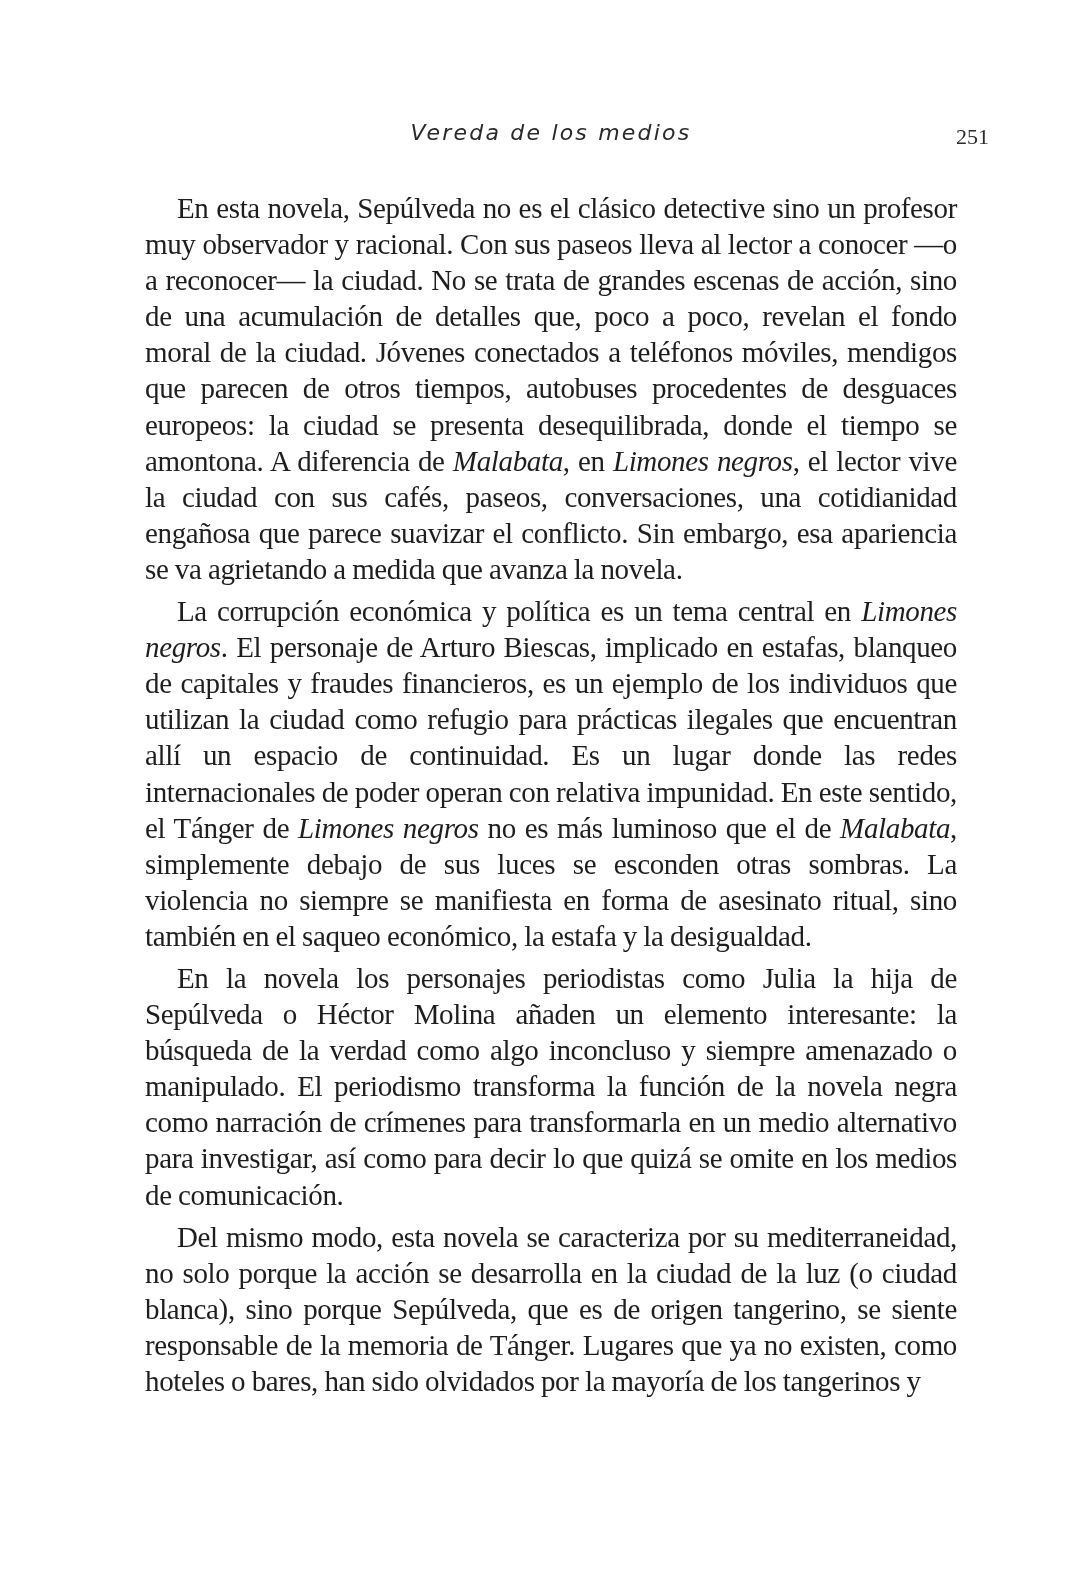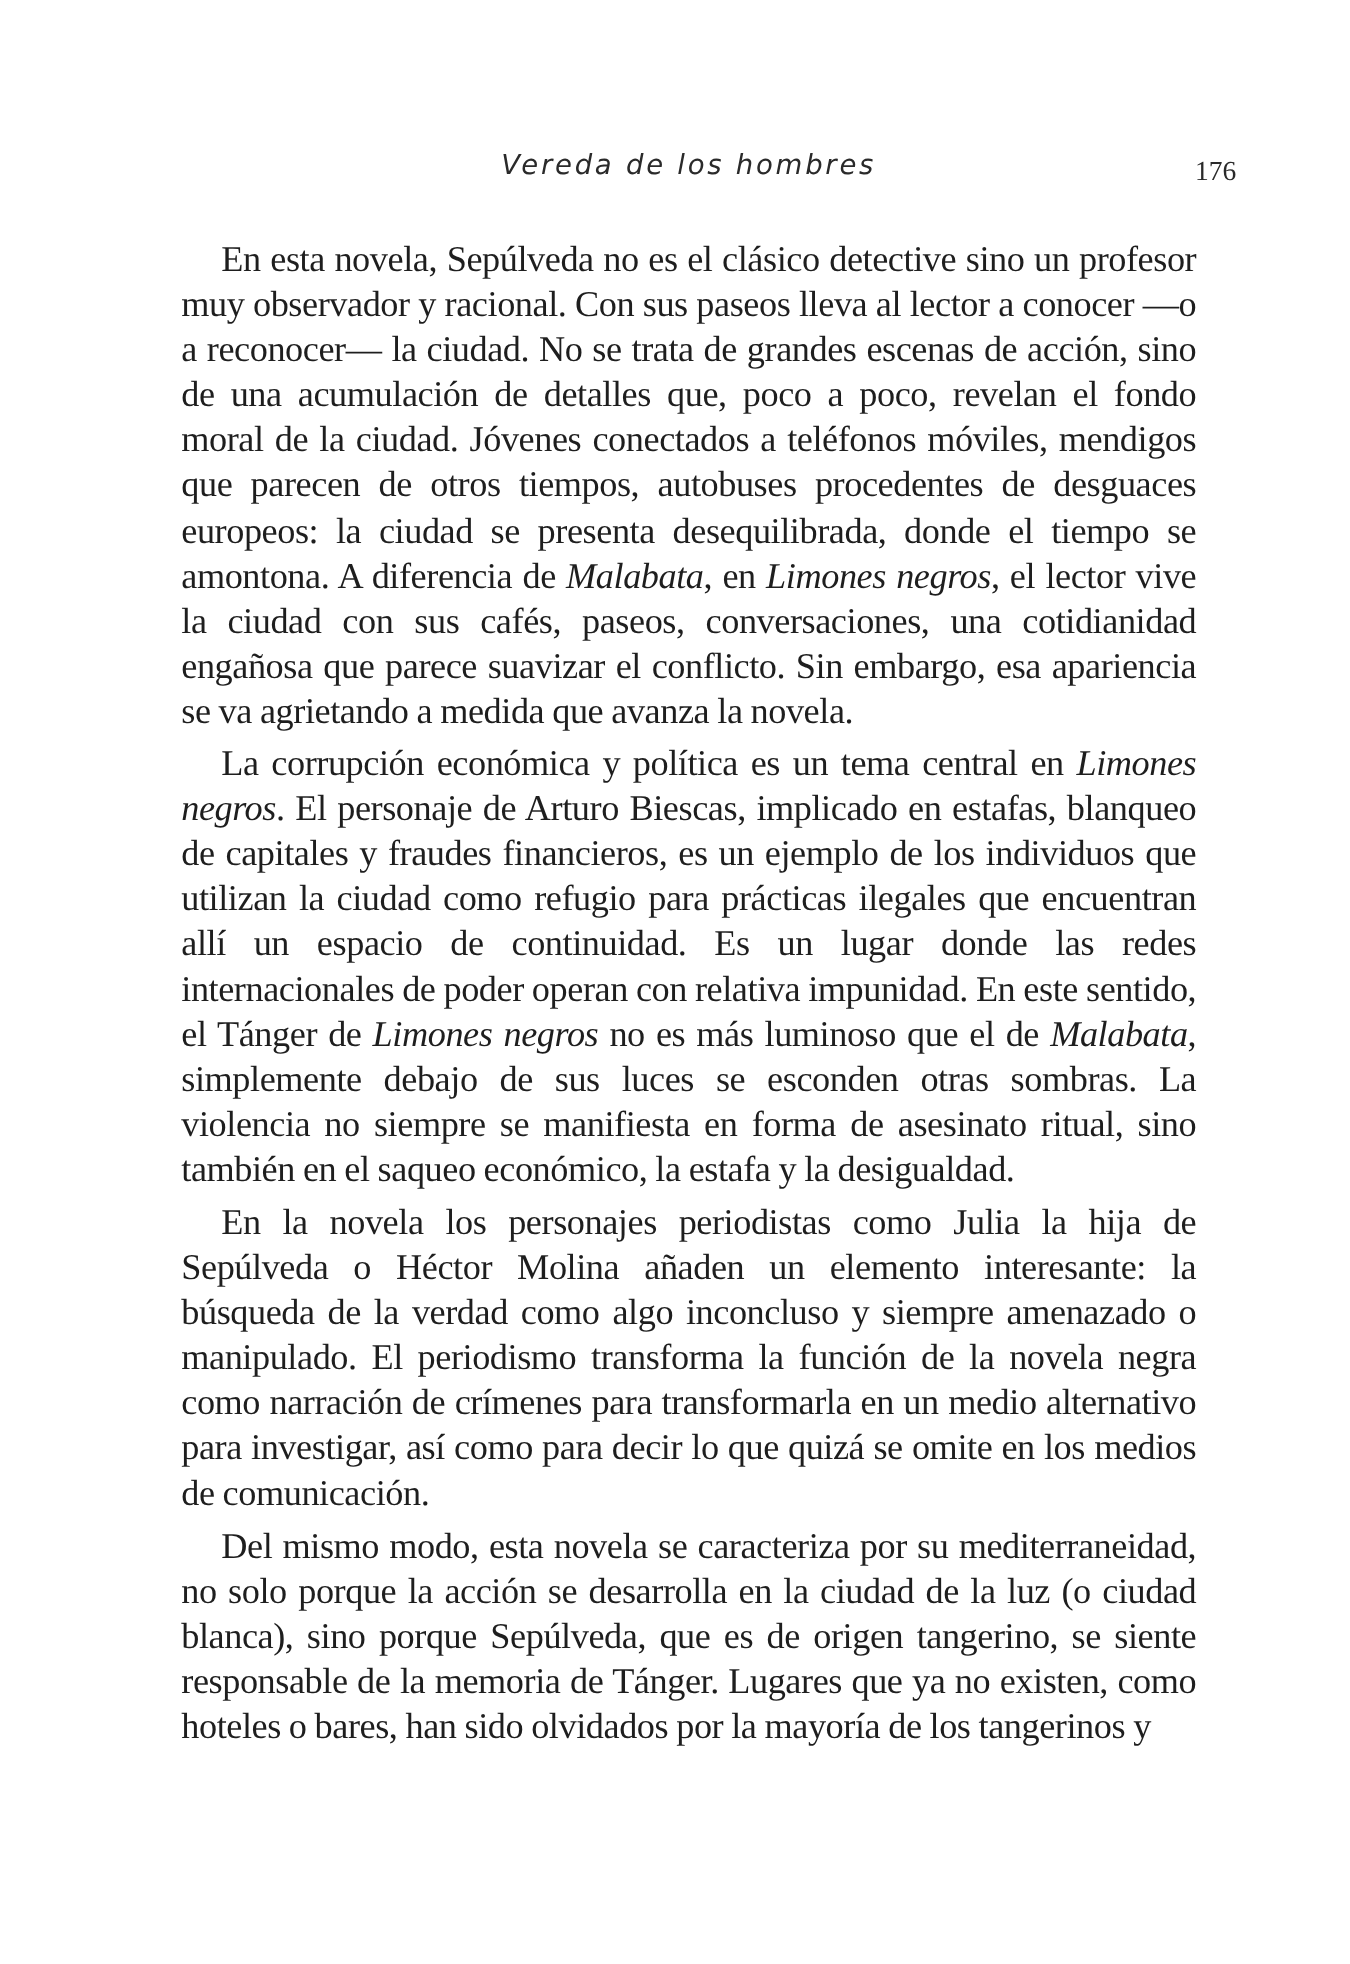--- a/index.html
+++ b/index.html
@@ -60,22 +60,22 @@
       hyphens: none;
     }
     .para em {
       font-style: italic;
     }
   </style>
 </head>
 <body>
 
 <div class="running-head">
-  <div class="running-title">Vereda de los hombres</div>
-  <div class="page-number">176</div>
+  <div class="running-title">Vereda de los medios</div>
+  <div class="page-number">251</div>
 </div>
 
 <div class="body-text">
   <p class="para"><span>En esta novela, Sepúlveda no es el clásico detective sino un profesor muy observador y racional. Con sus paseos lleva al lector a conocer —o a reconocer— la ciudad. No se trata de grandes escenas de acción, sino de una acumulación de detalles que, poco a poco, revelan el fondo moral de la ciudad. Jóvenes conectados a teléfonos móviles, mendigos que parecen de otros tiempos, autobuses procedentes de desguaces europeos: la ciudad se presenta desequilibrada, donde el tiempo se amontona. A diferencia de </span><em>Malabata</em><span>, en </span><em>Limones negros</em><span>, el lector vive la ciudad con sus cafés, paseos, conversaciones, una cotidianidad engañosa que parece suavizar el conflicto. Sin embargo, esa apariencia se va agrietando a medida que avanza la novela.</span></p>
 
   <p class="para"><span>La corrupción económica y política es un tema central en </span><em>Limones negros</em><span>. El personaje de Arturo Biescas, implicado en estafas, blanqueo de capitales y fraudes financieros, es un ejemplo de los individuos que utilizan la ciudad como refugio para prácticas ilegales que encuentran allí un espacio de continuidad. Es un lugar donde las redes internacionales de poder operan con relativa impunidad. En este sentido, el Tánger de </span><em>Limones negros</em><span> no es más luminoso que el de </span><em>Malabata</em><span>, simplemente debajo de sus luces se esconden otras sombras. La violencia no siempre se manifiesta en forma de asesinato ritual, sino también en el saqueo económico, la estafa y la desigualdad.</span></p>
 
   <p class="para"><span>En la novela los personajes periodistas como Julia la hija de Sepúlveda o Héctor Molina añaden un elemento interesante: la búsqueda de la verdad como algo inconcluso y siempre amenazado o manipulado. El periodismo transforma la función de la novela negra como narración de crímenes para transformarla en un medio alternativo para investigar, así como para decir lo que quizá se omite en los medios de comunicación.</span></p>
 
   <p class="para"><span>Del mismo modo, esta novela se caracteriza por su mediterraneidad, no solo porque la acción se desarrolla en la ciudad de la luz (o ciudad blanca), sino porque Sepúlveda, que es de origen tangerino, se siente responsable de la memoria de Tánger. Lugares que ya no existen, como hoteles o bares, han sido olvidados por la mayoría de los tangerinos y</span></p>

